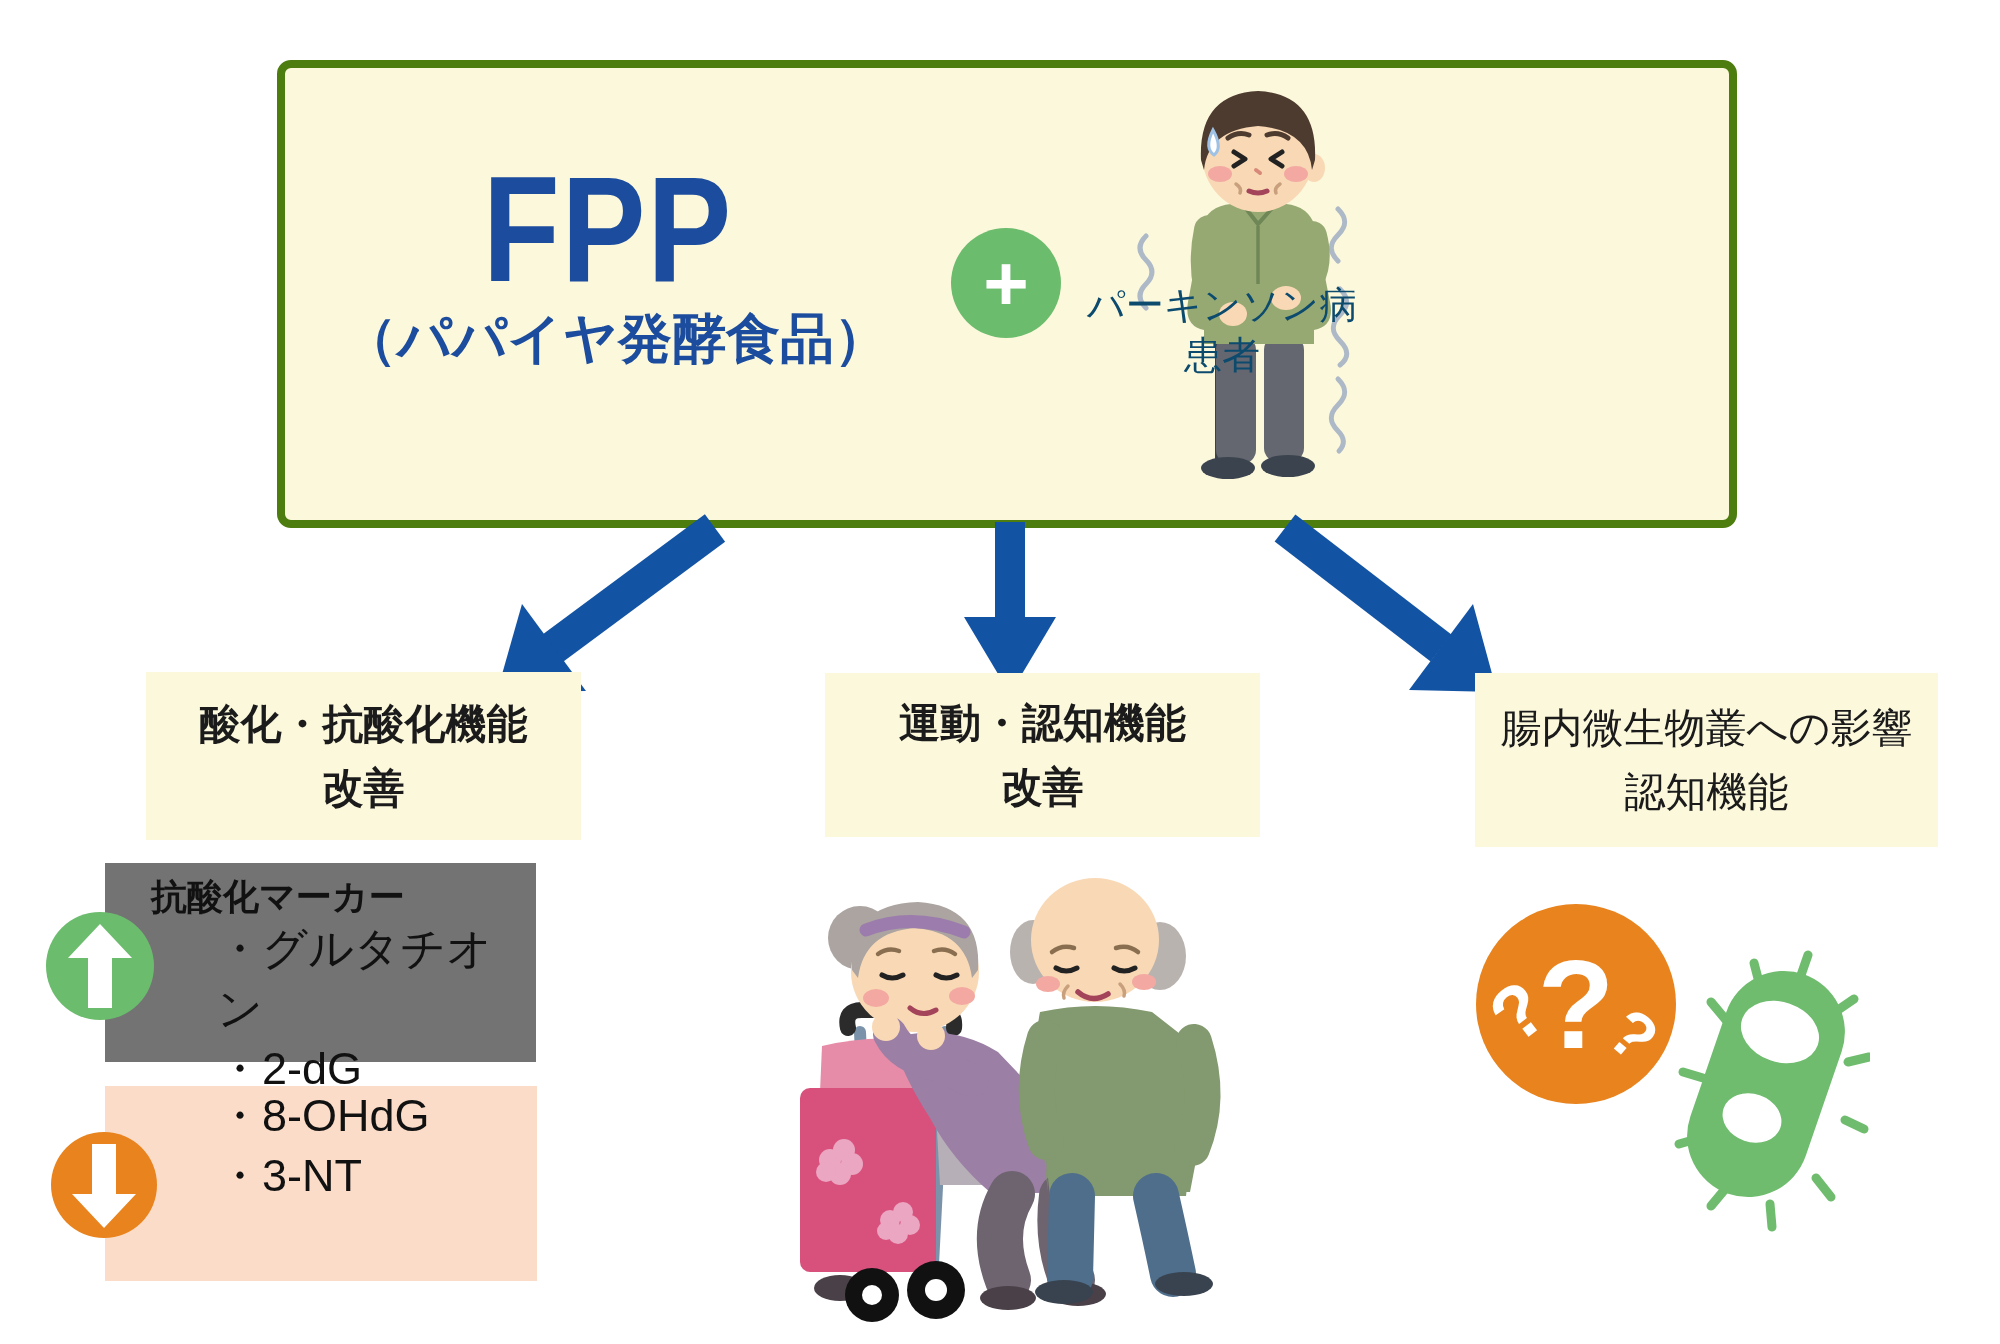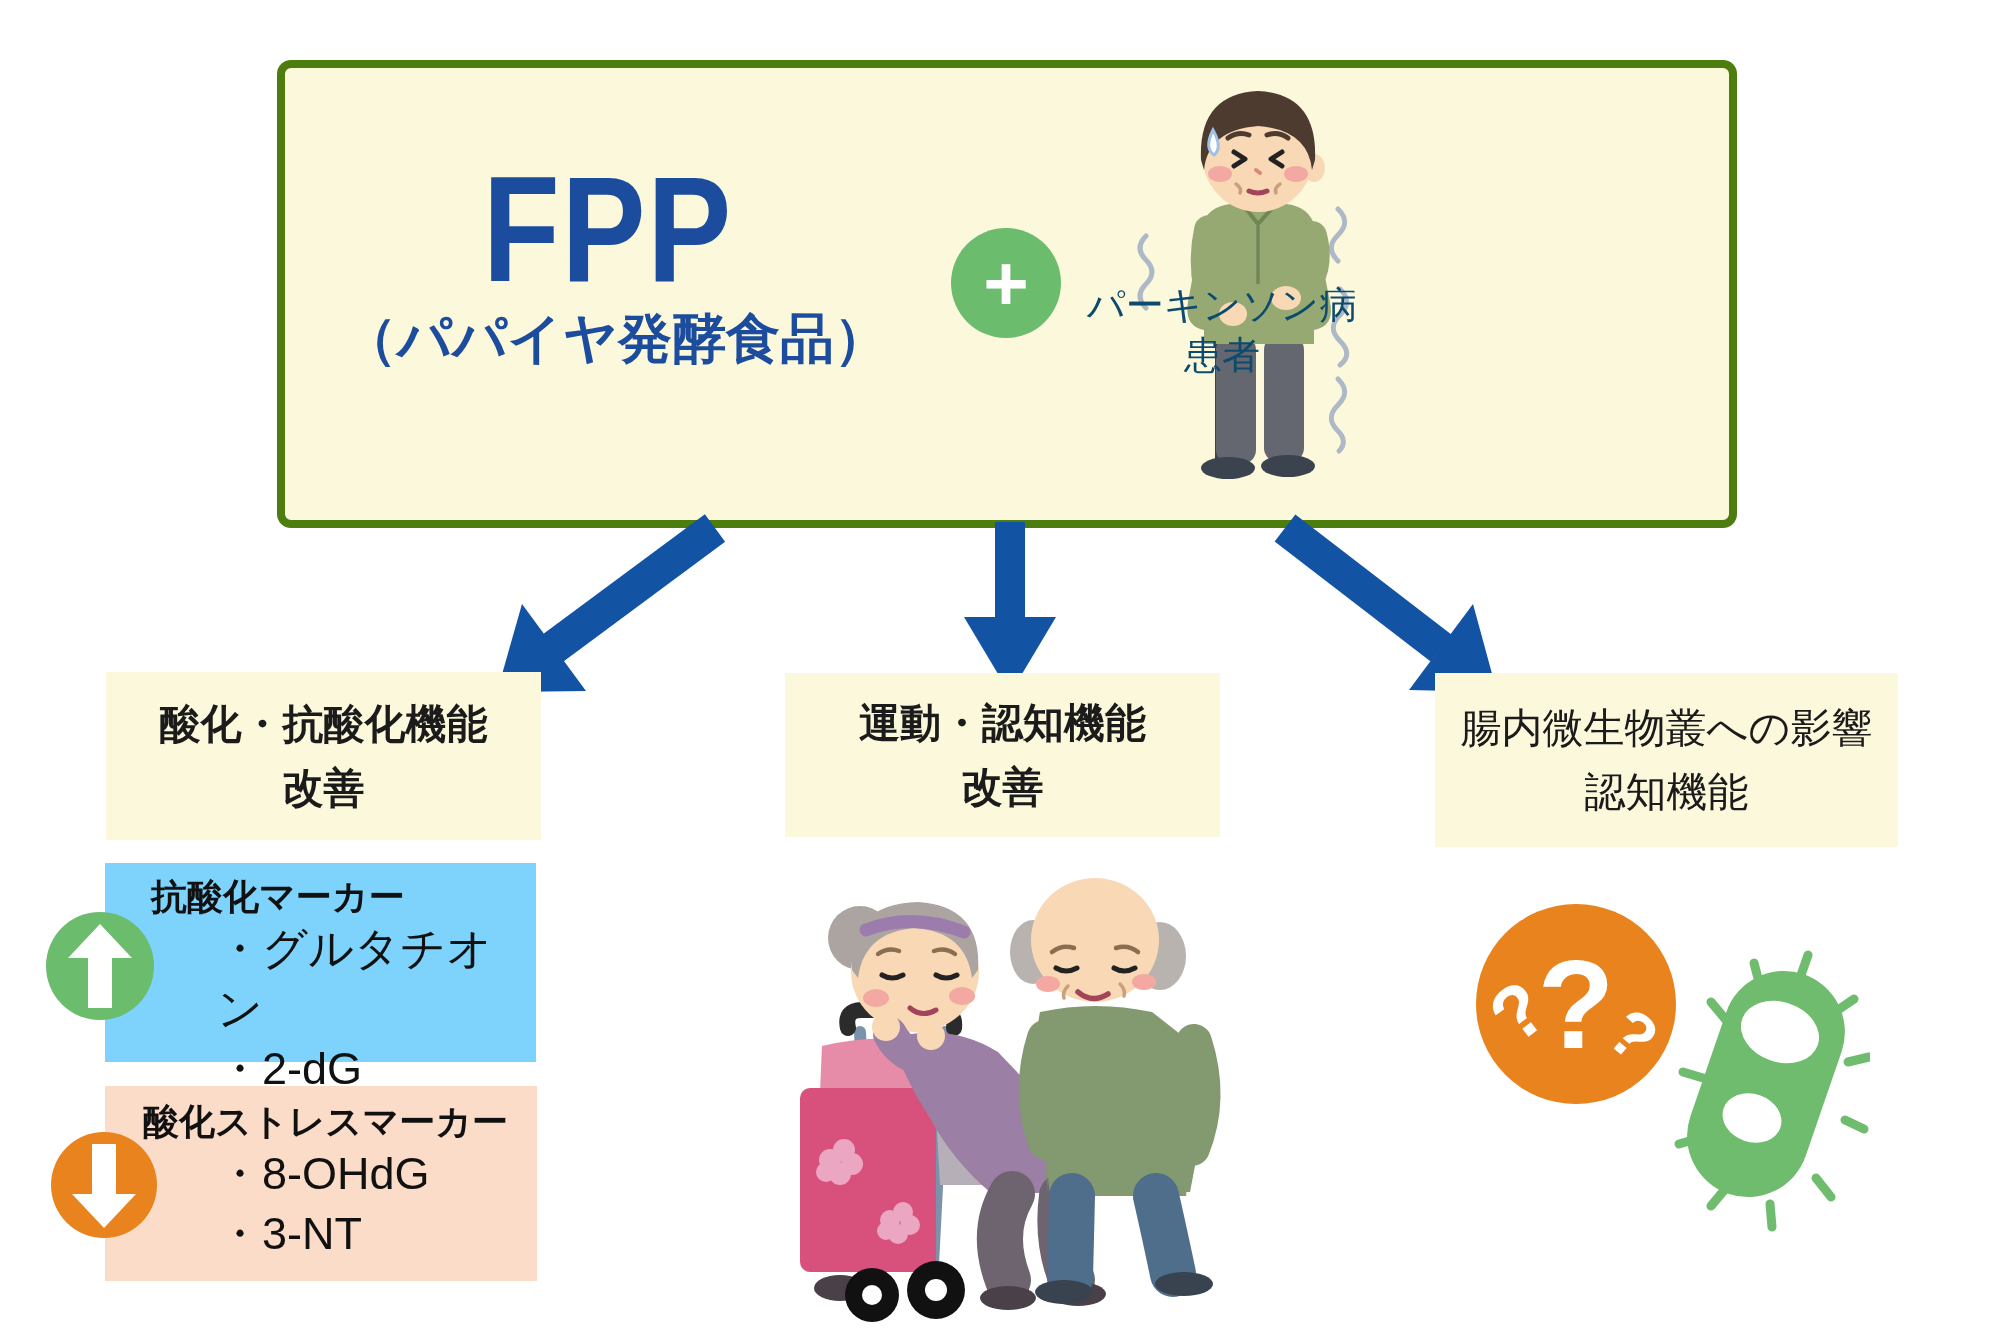--- a/index.html
+++ b/index.html
@@ -15,29 +15,29 @@
   .fpp-sub{font-size:54px;font-weight:700;line-height:60px;margin-top:4px;white-space:nowrap;}
   .plus-circle{position:absolute;left:666px;top:160px;width:110px;height:110px;border-radius:50%;
                background:#6CBC6E;display:flex;align-items:center;justify-content:center;
                color:#ffffff;font-size:78px;font-weight:700;line-height:1;}
   .patient-label{position:absolute;left:792px;top:212px;width:290px;text-align:center;
                  color:#0c4a6e;font-size:38px;font-weight:500;line-height:50px;}
   .patient-label .l2{}
 
   
   .col-head{position:absolute;background:#FCF8DC;display:flex;flex-direction:column;
-            align-items:center;justify-content:center;color:#1b1b1b;text-align:center;}
+            align-items:center;justify-content:center;color:#1b1b1b;text-align:center;margin-left:40px;}
   .col-head .hl{font-size:41px;line-height:64px;white-space:nowrap;}
   .head-left{left:106px;top:672px;width:435px;height:168px;font-weight:700;}
   .head-mid{left:785px;top:673px;width:435px;height:164px;font-weight:700;}
   .head-right{left:1435px;top:673px;width:463px;height:174px;font-weight:500;}
 
   
   .panel{position:absolute;box-sizing:border-box;color:#111111;}
-  .panel-green{left:105px;top:863px;width:431px;height:199px;background:#7dd3fc;}
+  .panel-green{left:105px;top:863px;width:431px;height:199px;background:#737373;}
   .panel-orange{left:105px;top:1086px;width:432px;height:195px;background:#FBDCC8;}
   .panel-title{font-size:36px;font-weight:600;line-height:44px;white-space:nowrap;}
   .panel-green .panel-title{margin:12px 0 0 46px;}
   .panel-orange .panel-title{margin:14px 0 0 38px;}
   .panel-items{margin:0 0 0 112px;font-size:45px;font-weight:400;line-height:60px;}
   .badge{position:absolute;}
 
   .svg-abs{position:absolute;}
 </style>
 </head>
@@ -149,21 +149,20 @@
       <div>・グルタチオン</div>
       <div>・2-dG</div>
     </div>
   </div>
   <svg class="badge" style="left:44px;top:910px;" width="112" height="112" viewBox="0 0 112 112">
     <circle cx="56" cy="56" r="54" fill="#6CBC6E"></circle>
     <polygon points="56,14 88,48 68,48 68,98 44,98 44,48 24,48" fill="#FFFFFF"></polygon>
   </svg>
 
   <div class="panel panel-orange">
-    <div class="panel-title">酸化ストレスマーカー</div>
     <div class="panel-items">
       <div>・8-OHdG</div>
       <div>・3-NT</div>
     </div>
   </div>
   <svg class="badge" style="left:49px;top:1130px;" width="110" height="110" viewBox="0 0 110 110">
     <circle cx="55" cy="55" r="53" fill="#E8831D"></circle>
     <polygon points="55,98 23,64 43,64 43,14 67,14 67,64 87,64" fill="#FFFFFF"></polygon>
   </svg>
 

